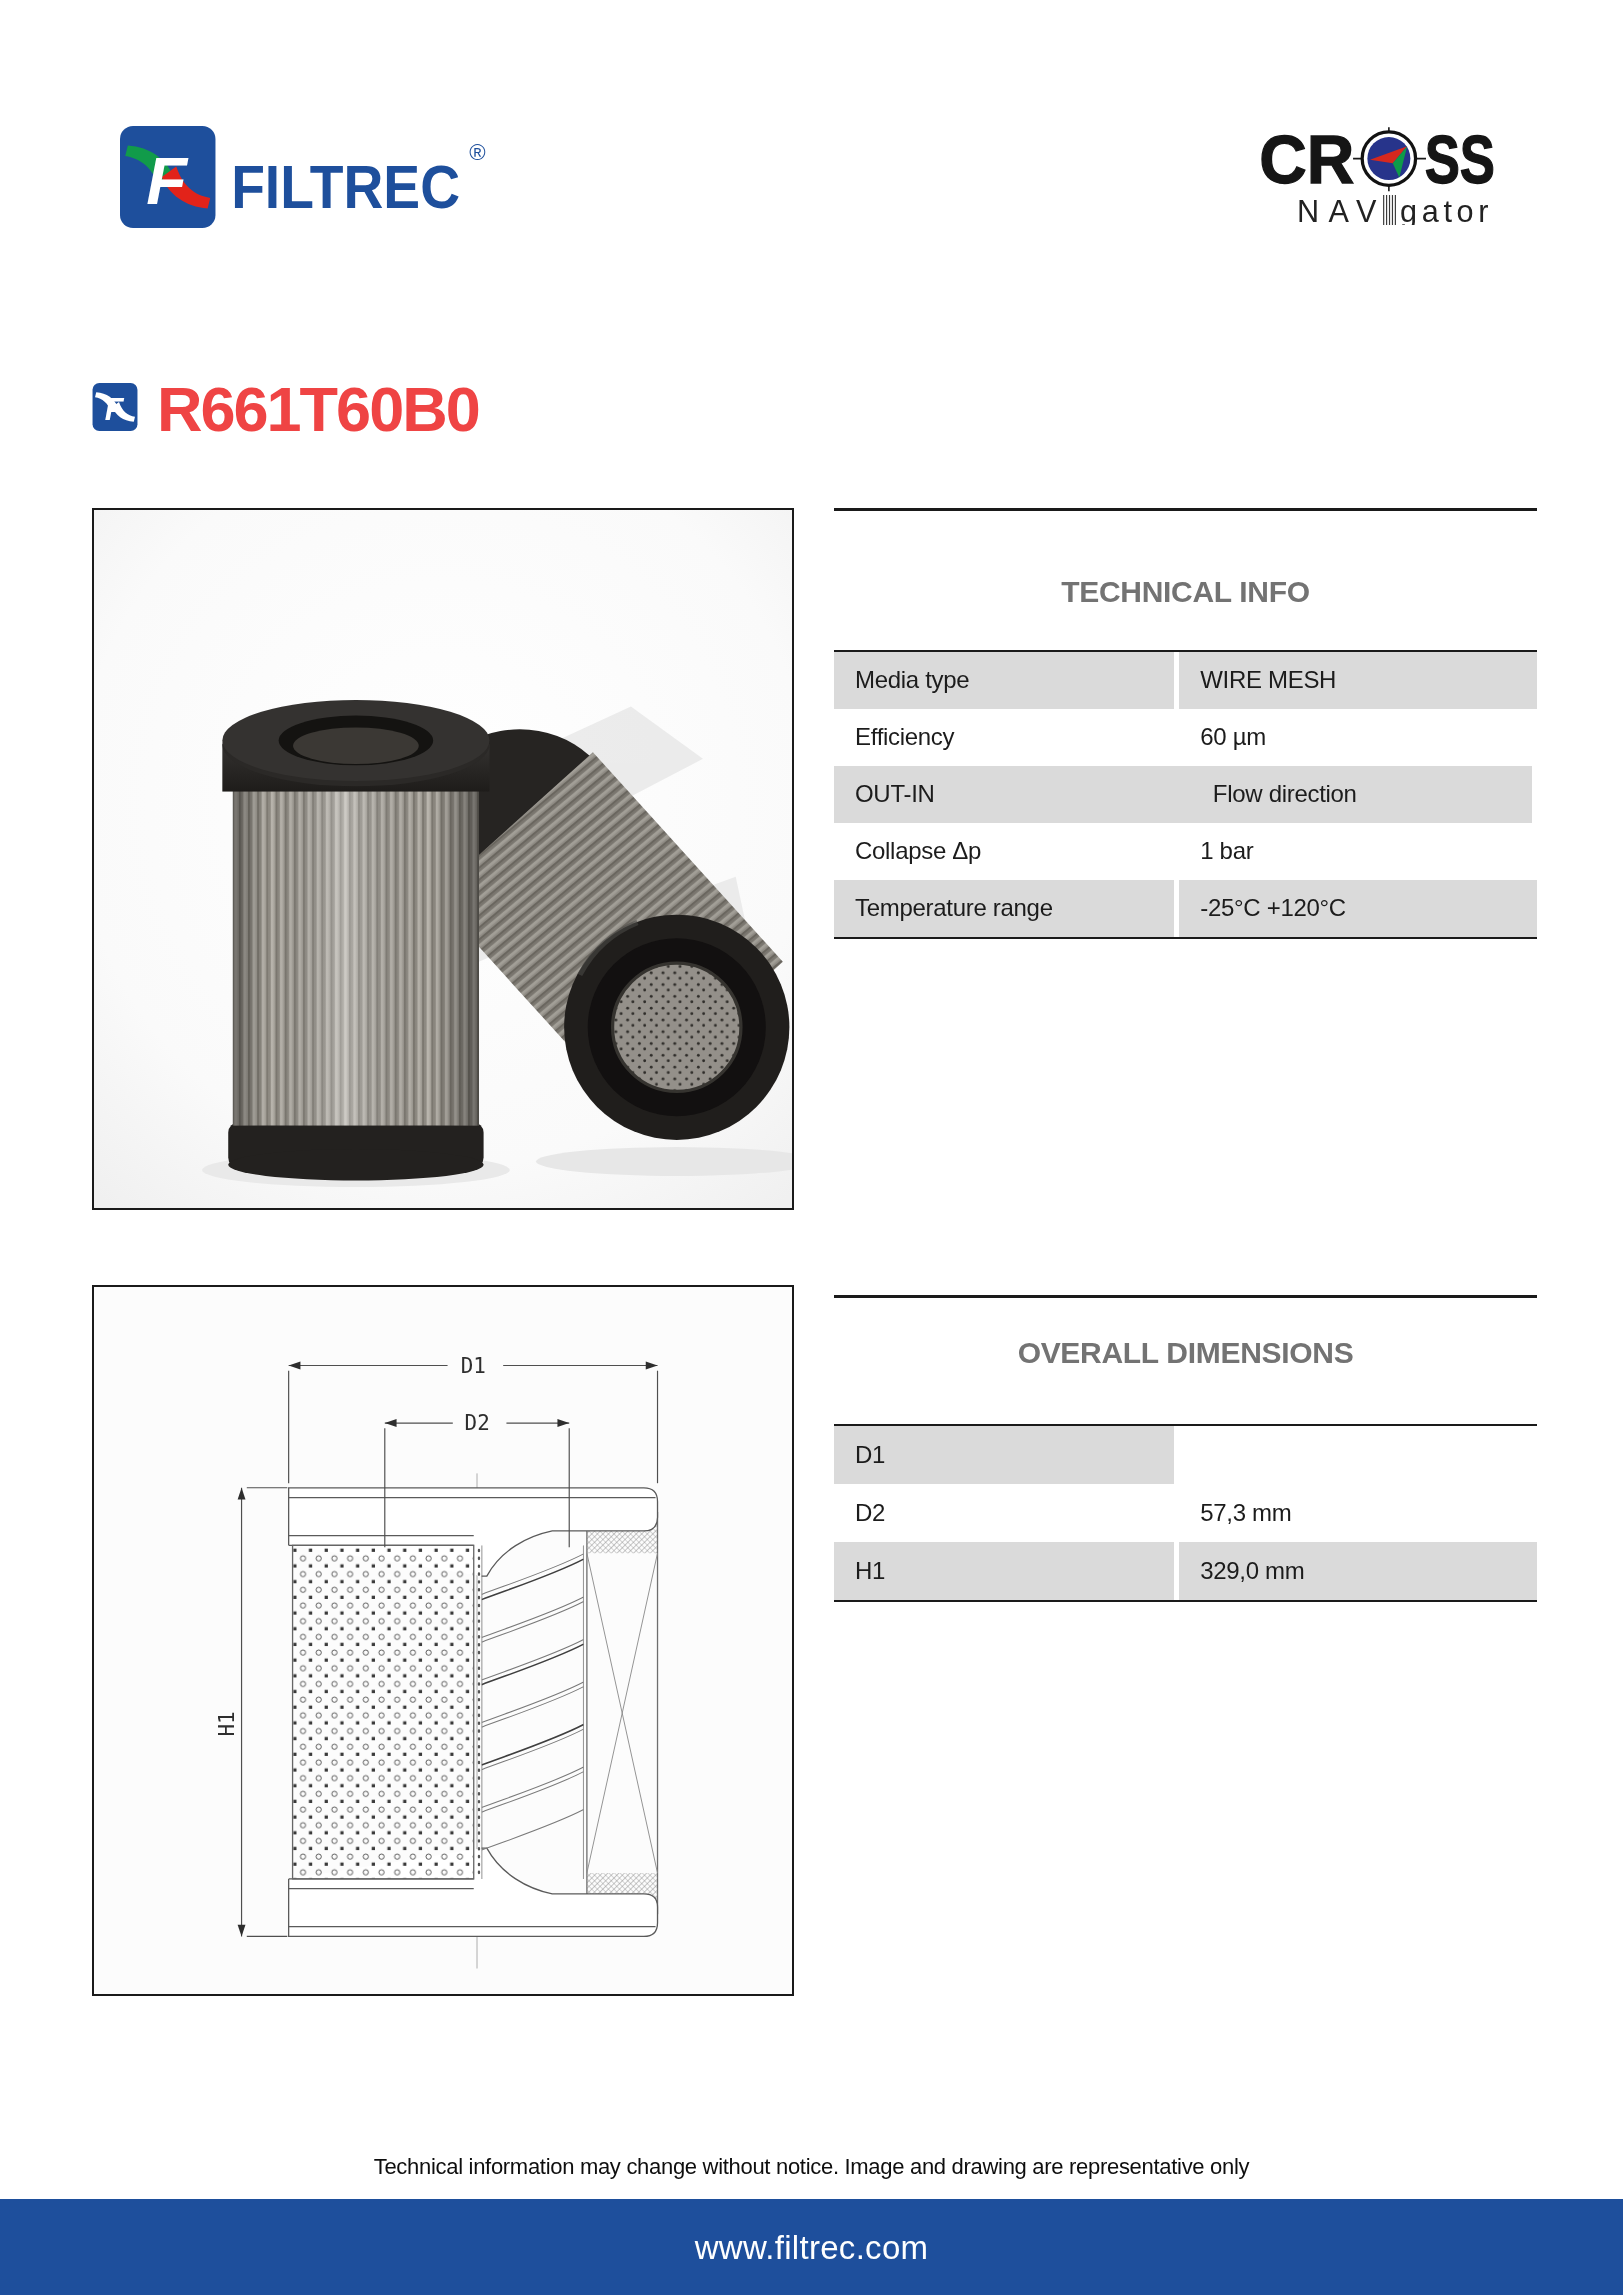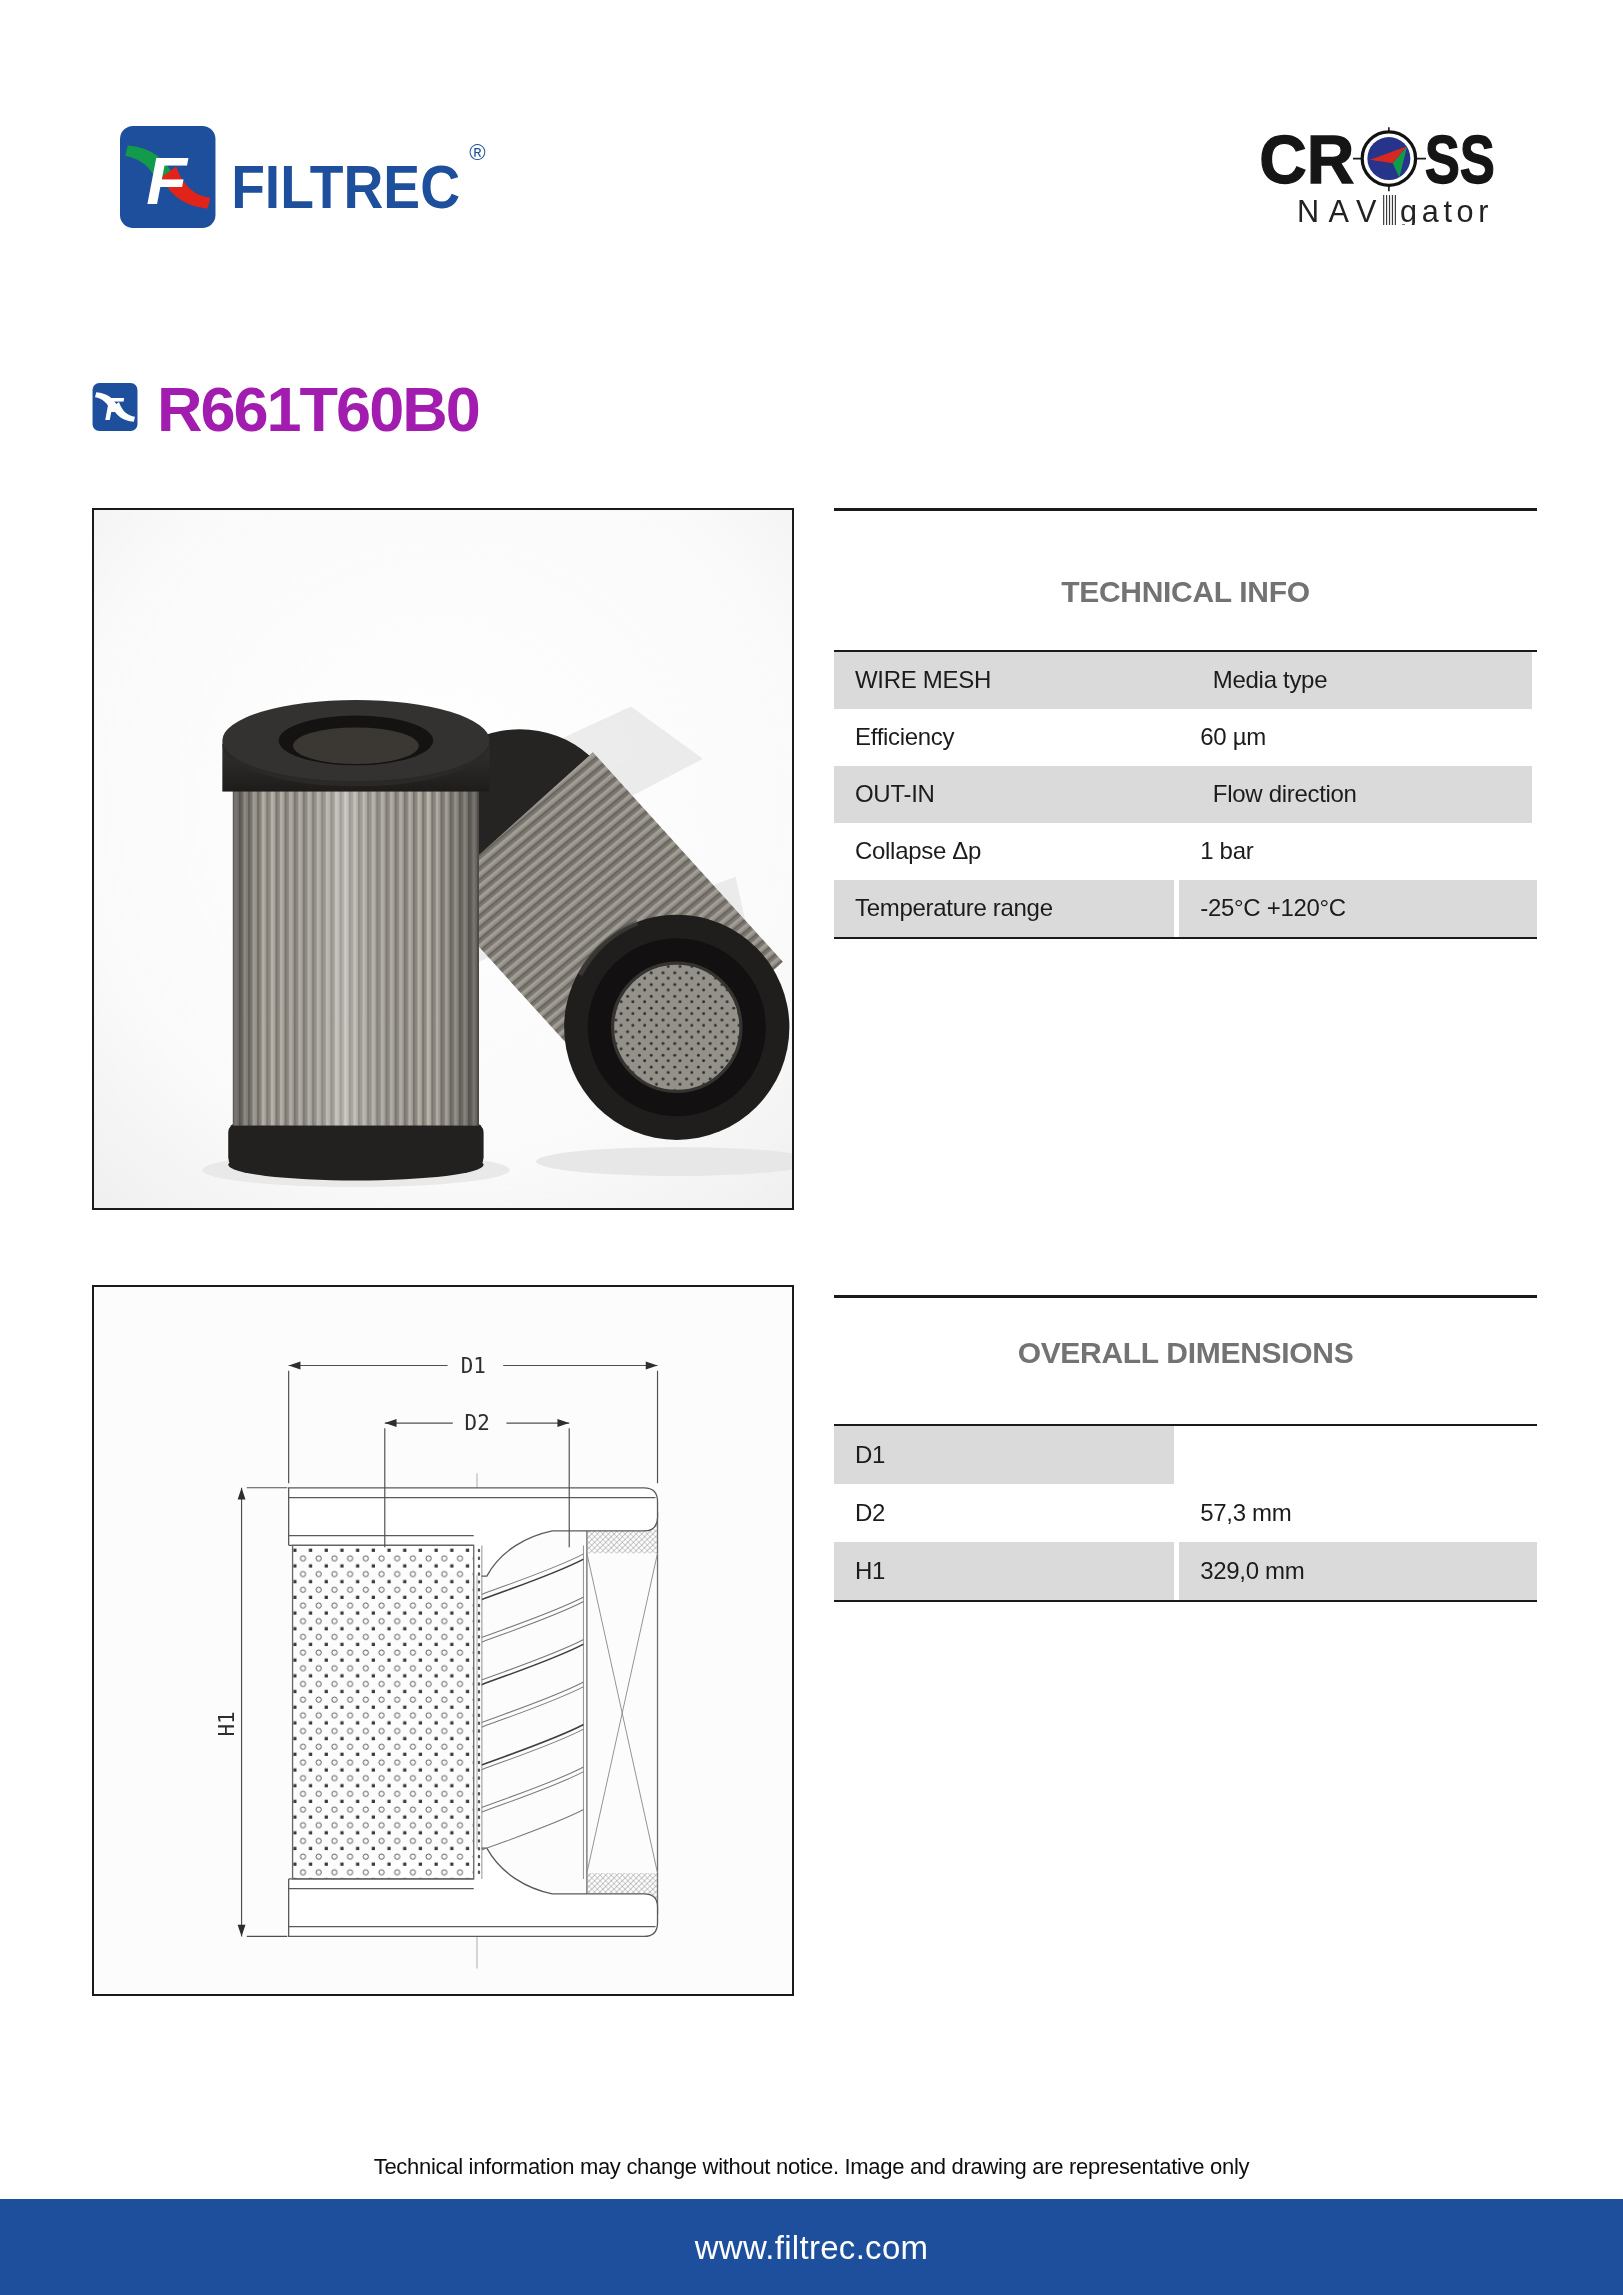--- a/index.html
+++ b/index.html
@@ -8,21 +8,21 @@
 
   
   .filtrec-logo { position:absolute; left:120px; top:122px; }
   .cross-logo   { position:absolute; left:1255px; top:126px; }
 
   
   .title-icon { position:absolute; left:92px; top:383px; }
   .product-title {
     position:absolute; left:157px; top:378px;
     font-size:63px; font-weight:bold; letter-spacing:-2px;
-    color:#a21caf; line-height:1;
+    color:#ef4444; line-height:1;
   }
 
   
   .img-box {
     position:absolute; left:92px; width:698px;
     border:2px solid #1a1a1a; background:#fcfcfc;
   }
   .photo-box   { top:508px;  height:698px; }
   .drawing-box { top:1285px; height:707px; }
 
@@ -184,22 +184,22 @@
         <ellipse cx="400" cy="360" rx="96" ry="28" fill="#3b3834"></ellipse>
       </g>
     </svg>
   </div>
 
   <div class="info-col col-tech">
     <div class="rule"></div>
     <h2 class="section-title">TECHNICAL INFO</h2>
     <div class="spec-table">
       <div class="spec-row striped">
+        <div class="cell label">Media type</div>
         <div class="cell value">WIRE MESH</div>
-        <div class="cell label">Media type</div>
       </div>
       <div class="spec-row">
         <div class="cell label">Efficiency</div>
         <div class="cell value">60 µm</div>
       </div>
       <div class="spec-row striped">
         <div class="cell value">OUT-IN</div>
         <div class="cell label">Flow direction</div>
       </div>
       <div class="spec-row">

